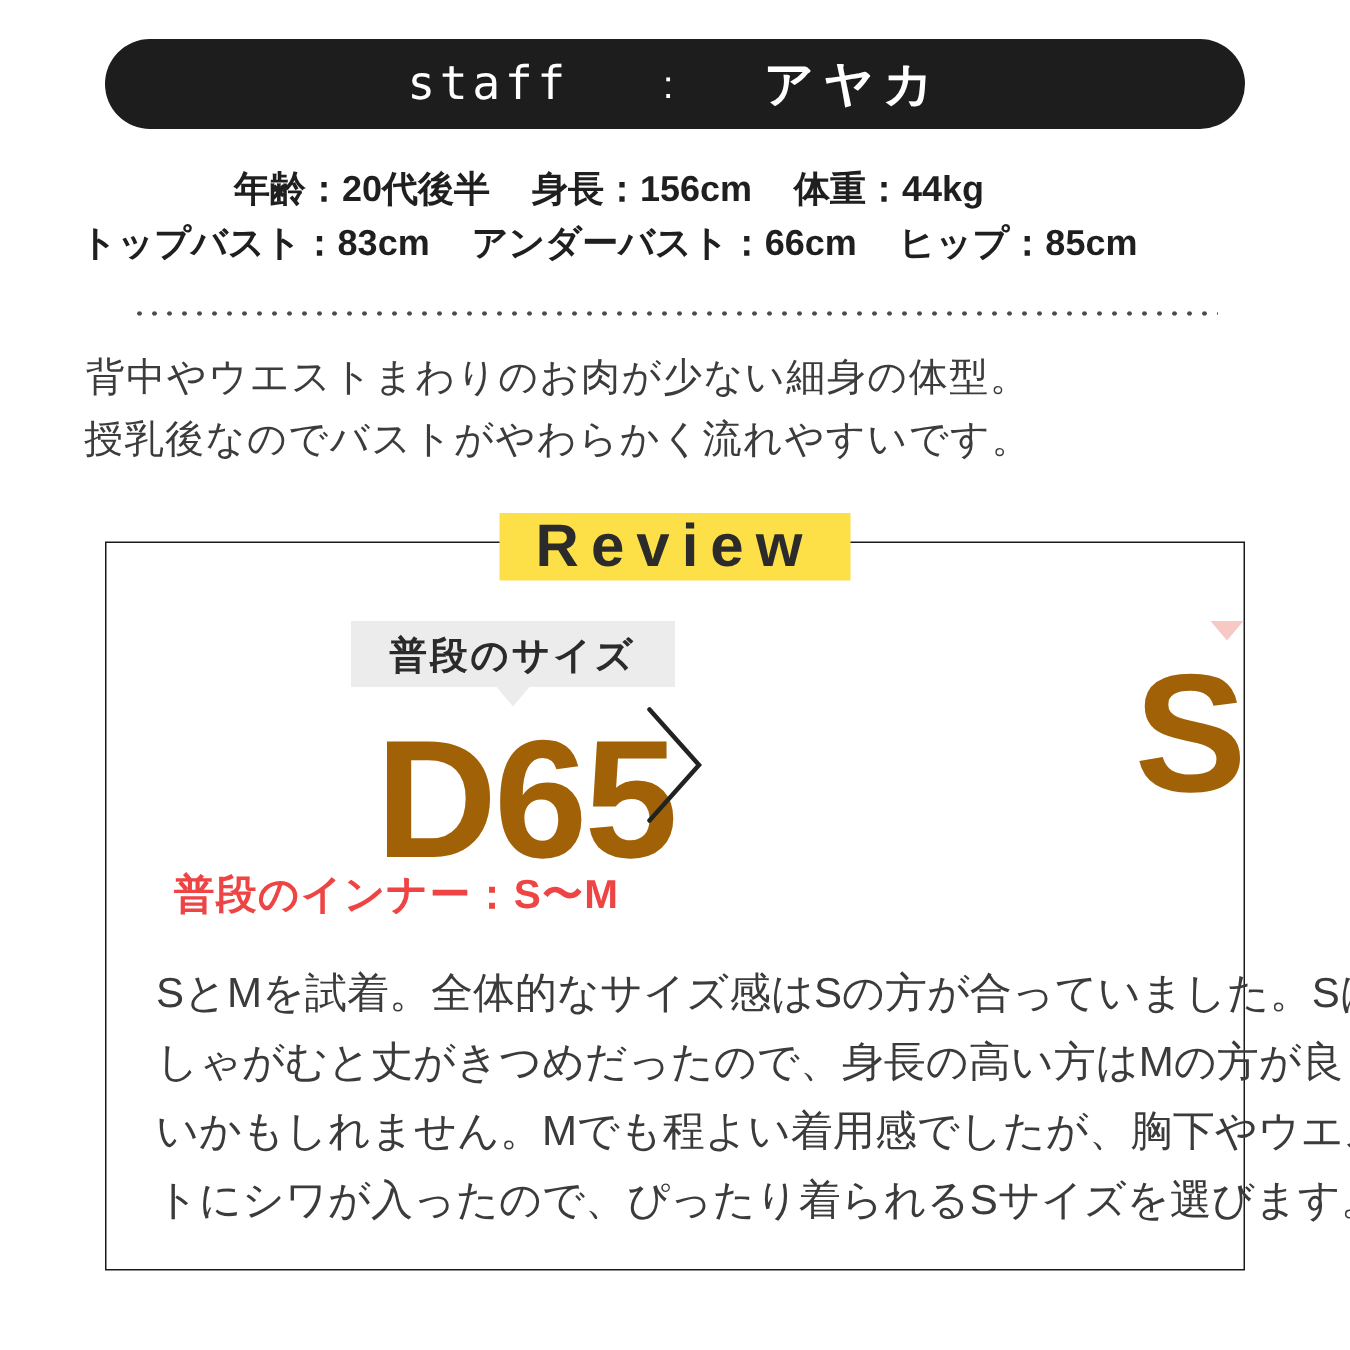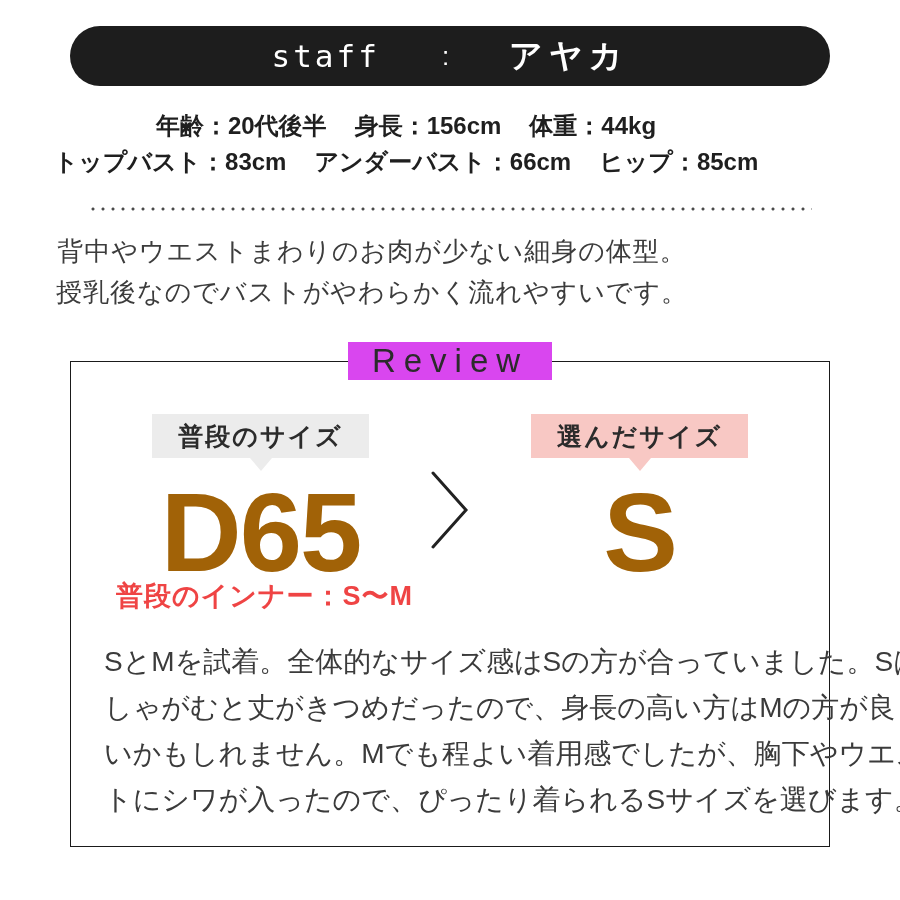--- a/index.html
+++ b/index.html
@@ -56,26 +56,26 @@
 
   
   .review-box{
     position:absolute;left:70px;top:361px;width:760px;height:486px;
     border:1px solid var(--box-border);box-sizing:border-box;background:#ffffff;
   }
   .review-heading{
     position:absolute;left:0;top:342px;width:900px;text-align:center;z-index:2;
   }
   .review-heading span{
-    display:inline-block;background:#d946ef;padding:0 24px;
-    font-size:33px;letter-spacing:8px;color:#2b2b2b;font-weight:400;
+    display:inline-block;background:#fde047;padding:0 24px;
+    font-size:40px;letter-spacing:8px;color:#2b2b2b;font-weight:700;
   }
 
   .size-row{position:absolute;left:0;top:0;width:100%;display:flex;}
-  .size-col{flex:1 1 0;display:flex;flex-direction:column;align-items:center;}
+  .size-col{flex:1 1 0;display:flex;flex-direction:column;align-items:flex-end;}
   .bubble{margin-top:52px;display:flex;flex-direction:column;align-items:center;}
   .bubble-label{
     height:44px;display:flex;align-items:center;padding:0 26px;
     font-size:25px;font-weight:bold;letter-spacing:2px;color:#2b2b2b;
   }
   .bubble-label.usual{background:var(--usual-label-bg);}
   .bubble-label.chosen{background:var(--chosen-label-bg);}
   .bubble-pointer{
     width:0;height:0;border-left:11px solid transparent;border-right:11px solid transparent;
     border-top:13px solid;
@@ -131,21 +131,20 @@
       <div class="size-col">
         <div class="bubble">
           <div class="bubble-label usual">普段のサイズ</div>
           <div class="bubble-pointer usual"></div>
         </div>
         <div class="size-value">D65</div>
       </div>
 
       <div class="size-col">
         <div class="bubble">
-          <div class="bubble-label chosen">選んだサイズ</div>
           <div class="bubble-pointer chosen"></div>
         </div>
         <div class="size-value">S</div>
       </div>
     </div>
 
     <div class="chevron">
       <svg width="40" height="80" viewBox="0 0 40 80">
         <polyline points="3,3 36,40 3,77" fill="none" stroke="#222222" stroke-width="3" stroke-linecap="round" stroke-linejoin="miter"></polyline>
       </svg>

